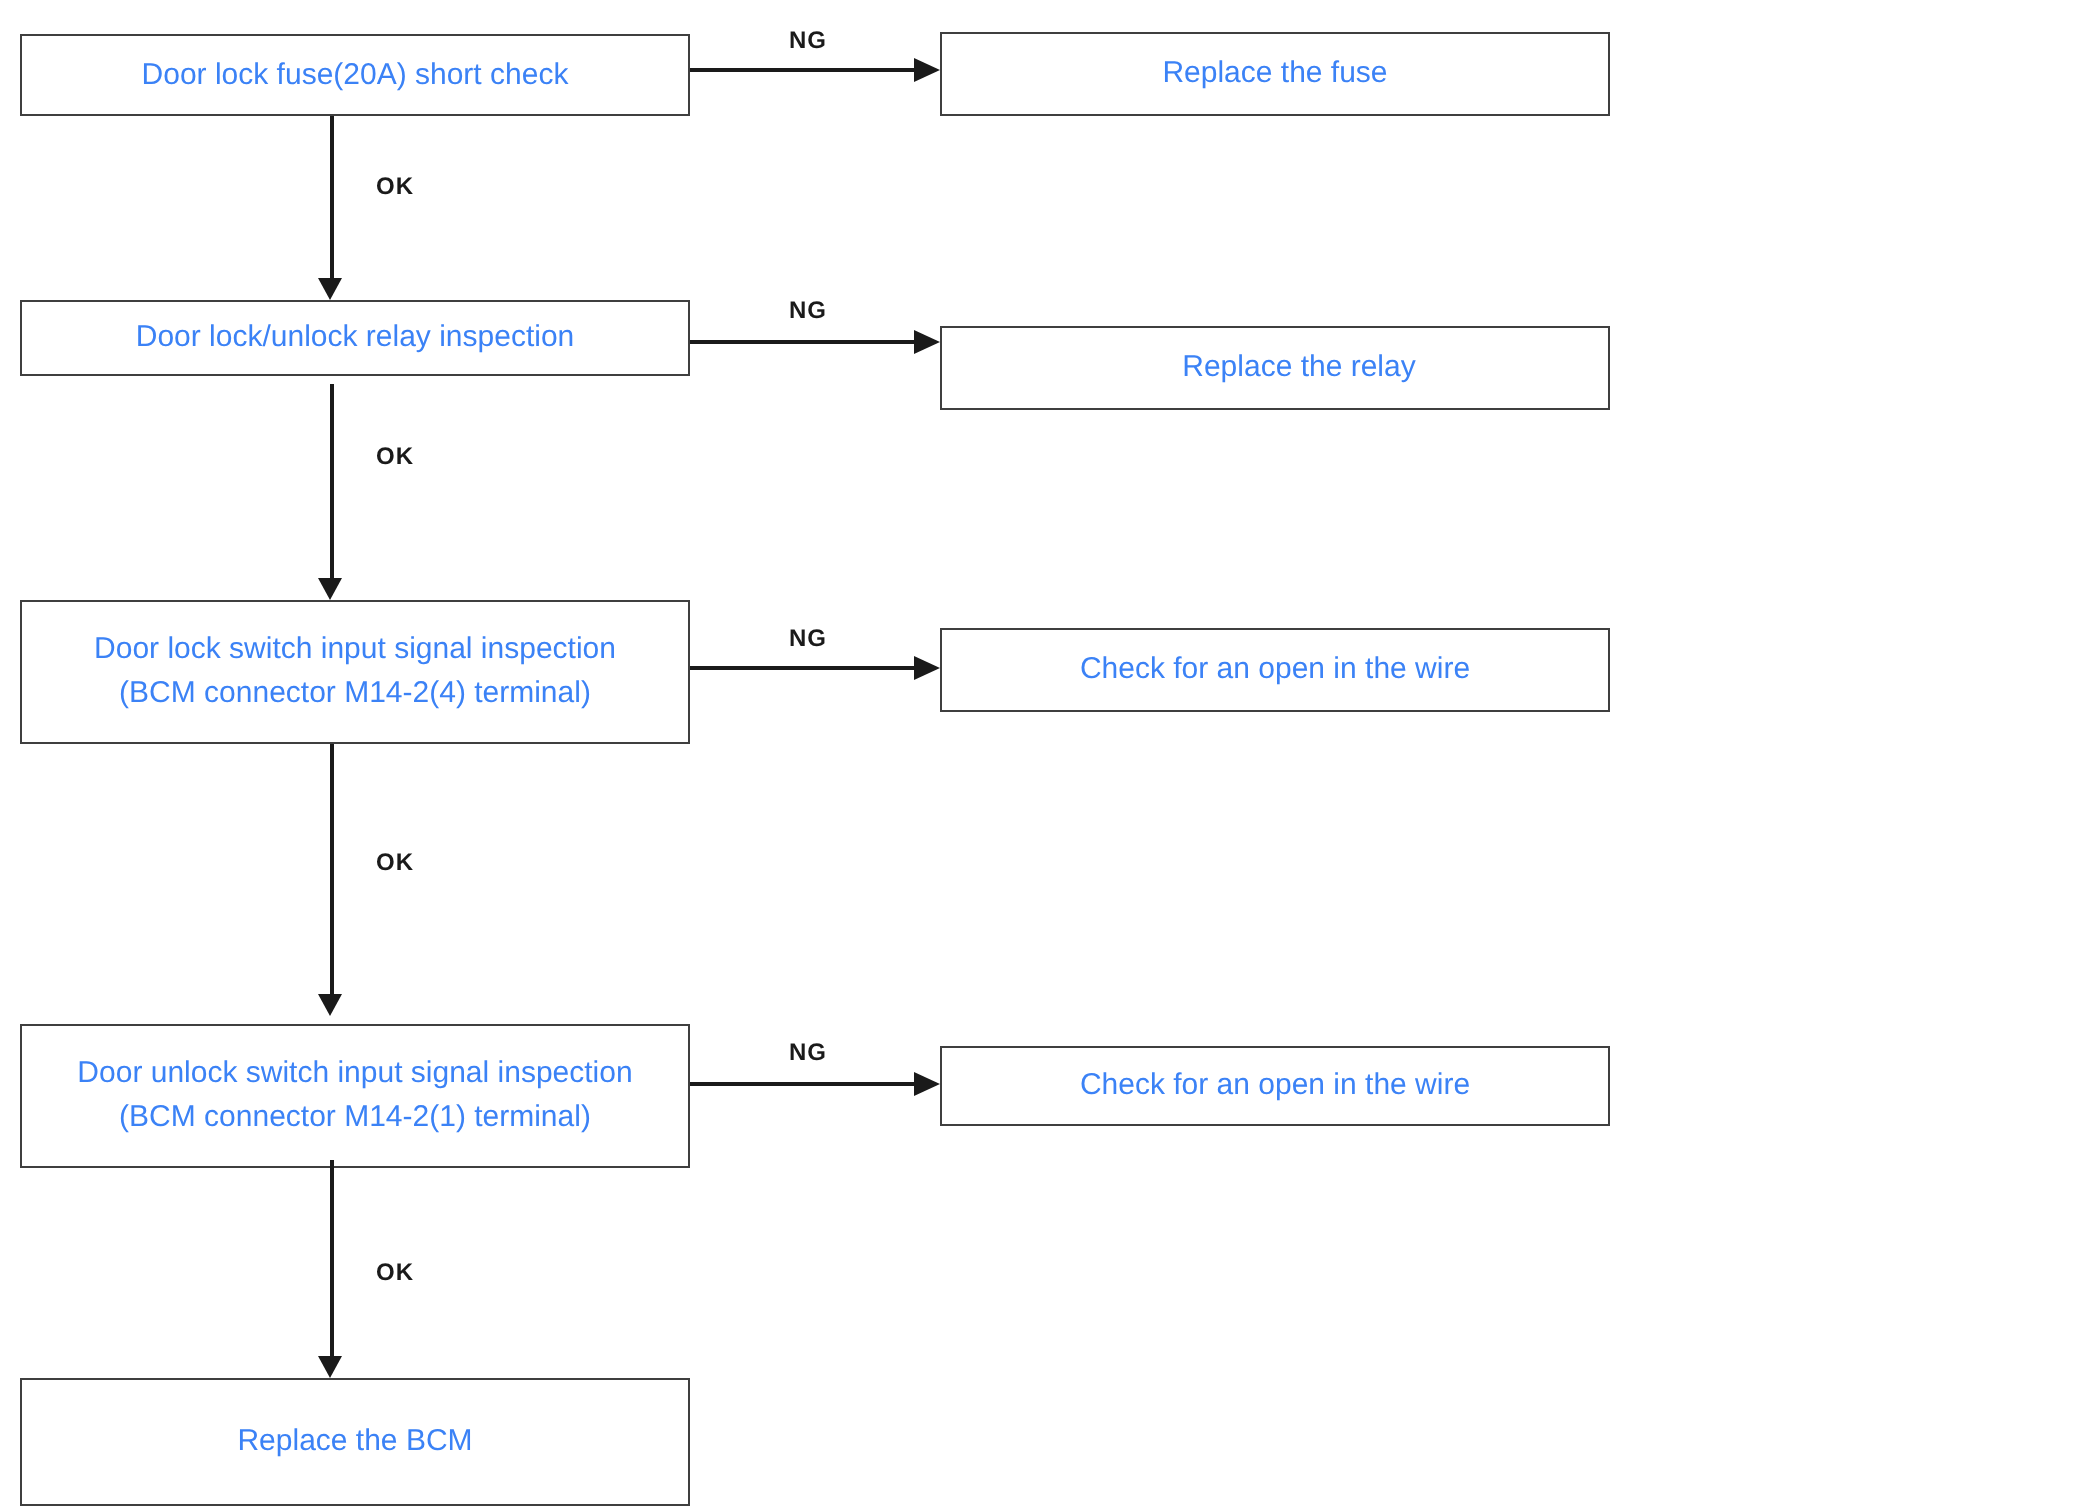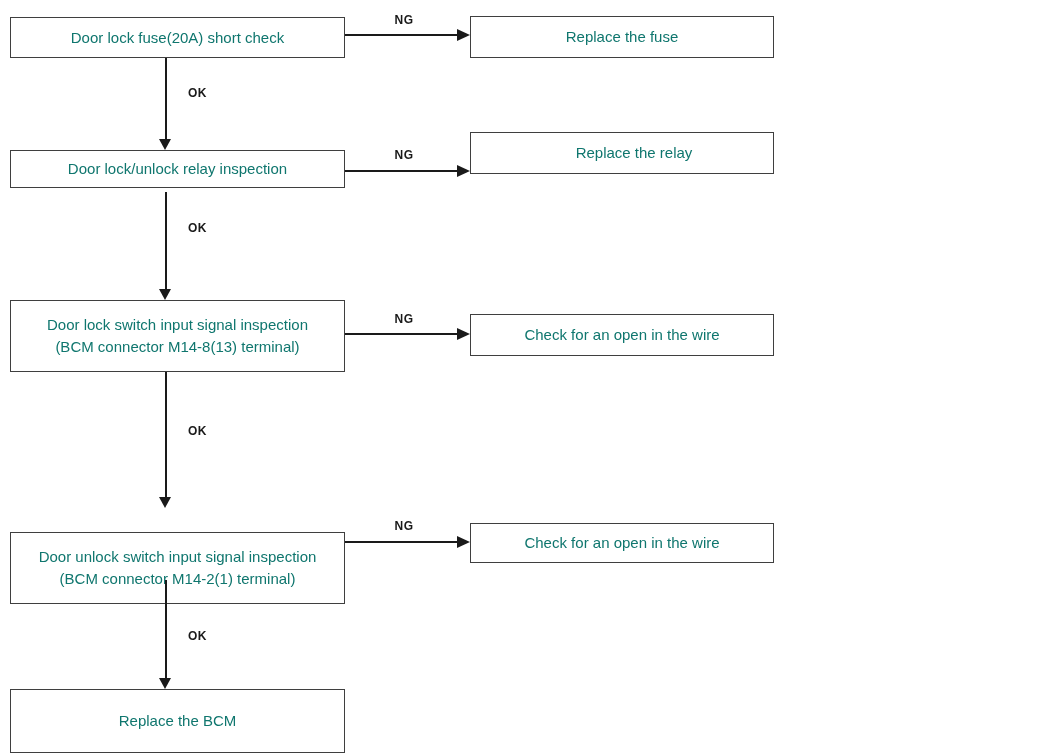--- a/index.html
+++ b/index.html
@@ -21,24 +21,24 @@
     box-sizing: border-box;
     border: 1.5px solid #3f3f3f;
     background: #ffffff;
     display: flex;
     align-items: center;
     justify-content: center;
     text-align: center;
     font-size: 15px;
     line-height: 22px;
     white-space: pre-line;
-    color: #0f766e;
+    color: #3b82f6;
   }
   .col-left  { left: 10px;  width: 335px; }
-  .col-right { left: 470px; width: 304px; text-align: center; }
+  .col-right { left: 470px; width: 335px; text-align: center; }
 
   .hline {
     position: absolute;
     height: 1.5px;
     background: #1a1a1a;
     left: 345px;
     width: 113px;
   }
   .vline {
     position: absolute;
@@ -69,24 +69,24 @@
     color: #1a1a1a;
     letter-spacing: 0.5px;
   }
   .ng-label { left: 384px; width: 40px; text-align: center; }
   .ok-label { left: 188px; }
 
   
   .b1l { top: 17px;  height: 41px; }
   .b1r { top: 16px;  height: 42px; }
   .b2l { top: 150px; height: 38px; }
-  .b2r { top: 132px; height: 42px; padding-left: 24px; }
+  .b2r { top: 163px; height: 42px; padding-left: 24px; }
   .b3l { top: 300px; height: 72px; }
   .b3r { top: 314px; height: 42px; }
-  .b4l { top: 532px; height: 72px; }
+  .b4l { top: 512px; height: 72px; }
   .b4r { top: 523px; height: 40px; }
   .b5  { top: 689px; height: 64px; }
 
   .h1 { top: 34px; }  .ah1 { top: 29px; }  .ng1 { top: 13px; }
   .h2 { top: 170px; } .ah2 { top: 165px; } .ng2 { top: 148px; }
   .h3 { top: 333px; } .ah3 { top: 328px; } .ng3 { top: 312px; }
   .h4 { top: 541px; } .ah4 { top: 536px; } .ng4 { top: 519px; }
 
   .v1 { top: 58px;  height: 83px; }  .av1 { top: 139px; } .ok1 { top: 86px; }
   .v2 { top: 192px; height: 99px; }  .av2 { top: 289px; } .ok2 { top: 221px; }
@@ -112,21 +112,21 @@
   <div class="hline h2"></div>
   <div class="arrow-right ah2"></div>
   <div class="branch-label ng-label ng2">NG</div>
   <div class="box col-right b2r">Replace the relay</div>
 
   <div class="vline v2"></div>
   <div class="arrow-down av2"></div>
   <div class="branch-label ok-label ok2">OK</div>
 
   <div class="box col-left b3l">Door lock switch input signal inspection
-(BCM connector M14-8(13) terminal)</div>
+(BCM connector M14-2(4) terminal)</div>
   <div class="hline h3"></div>
   <div class="arrow-right ah3"></div>
   <div class="branch-label ng-label ng3">NG</div>
   <div class="box col-right b3r">Check for an open in the wire</div>
 
   <div class="vline v3"></div>
   <div class="arrow-down av3"></div>
   <div class="branch-label ok-label ok3">OK</div>
 
   <div class="box col-left b4l">Door unlock switch input signal inspection

